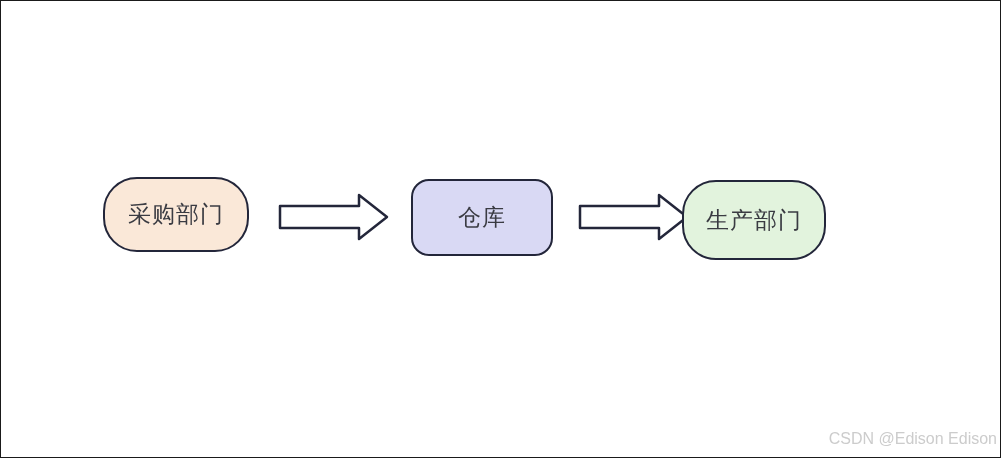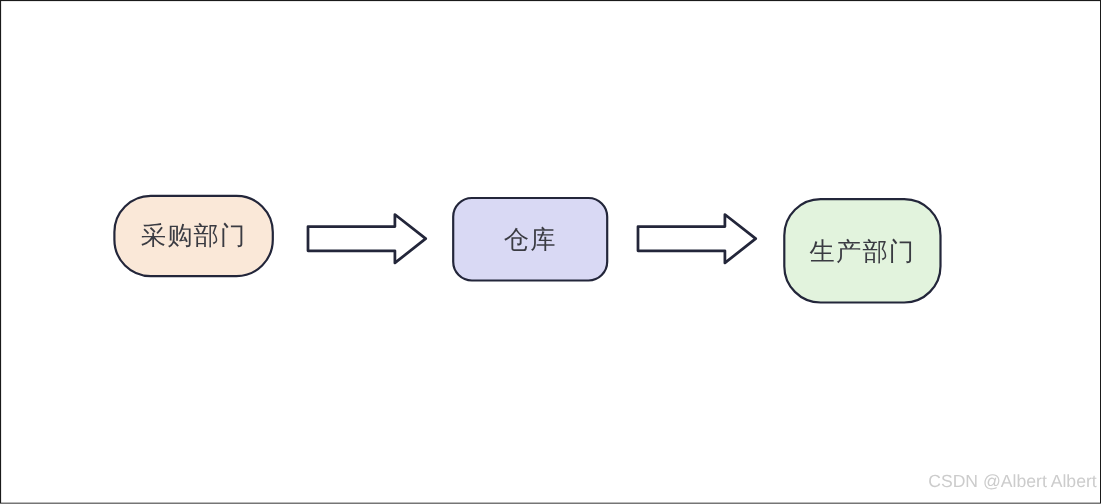--- a/index.html
+++ b/index.html
@@ -25,21 +25,21 @@
     font-size: 23px;
     color: #3a3b42;
     letter-spacing: 1px;
     white-space: nowrap;
   }
   .stadium { border-radius: 34px; }
   .rectangle { border-radius: 7px; }
 
   #node-0 { left: 102px; top: 176px; width: 146px; height: 75px; }
   #node-1 { left: 410px; top: 178px; width: 142px; height: 77px; border-radius: 18px; }
-  #node-2 { left: 711px; top: 179px; width: 144px; height: 96px; }
+  #node-2 { left: 681px; top: 179px; width: 144px; height: 80px; }
 
   .arrow { position: absolute; width: 111px; height: 48px; }
   #arrow-0 { left: 277px; top: 192px; }
   #arrow-1 { left: 577px; top: 192px; }
   .arrow polygon {
     fill: #ffffff;
     stroke: #23263a;
     stroke-width: 2.5;
     stroke-linejoin: round;
   }
@@ -71,15 +71,15 @@
   </div>
 
   <svg class="arrow" id="arrow-1" viewBox="0 0 111 48" xmlns="http://www.w3.org/2000/svg" aria-hidden="true">
     <polygon points="2,13 81,13 81,2 109,24 81,46 81,35 2,35"></polygon>
   </svg>
 
   <div class="node stadium" id="node-2" style="background: rgb(226, 243, 221); border-color: rgb(35, 38, 58);">
     <span class="node-label">生产部门</span>
   </div>
 
-  <div class="watermark" style="color: rgb(204, 204, 204);">CSDN @Albert Albert</div>
+  <div class="watermark" style="color: rgb(204, 204, 204);">CSDN @Edison Edison</div>
 
 </div>
 
 </body></html>

